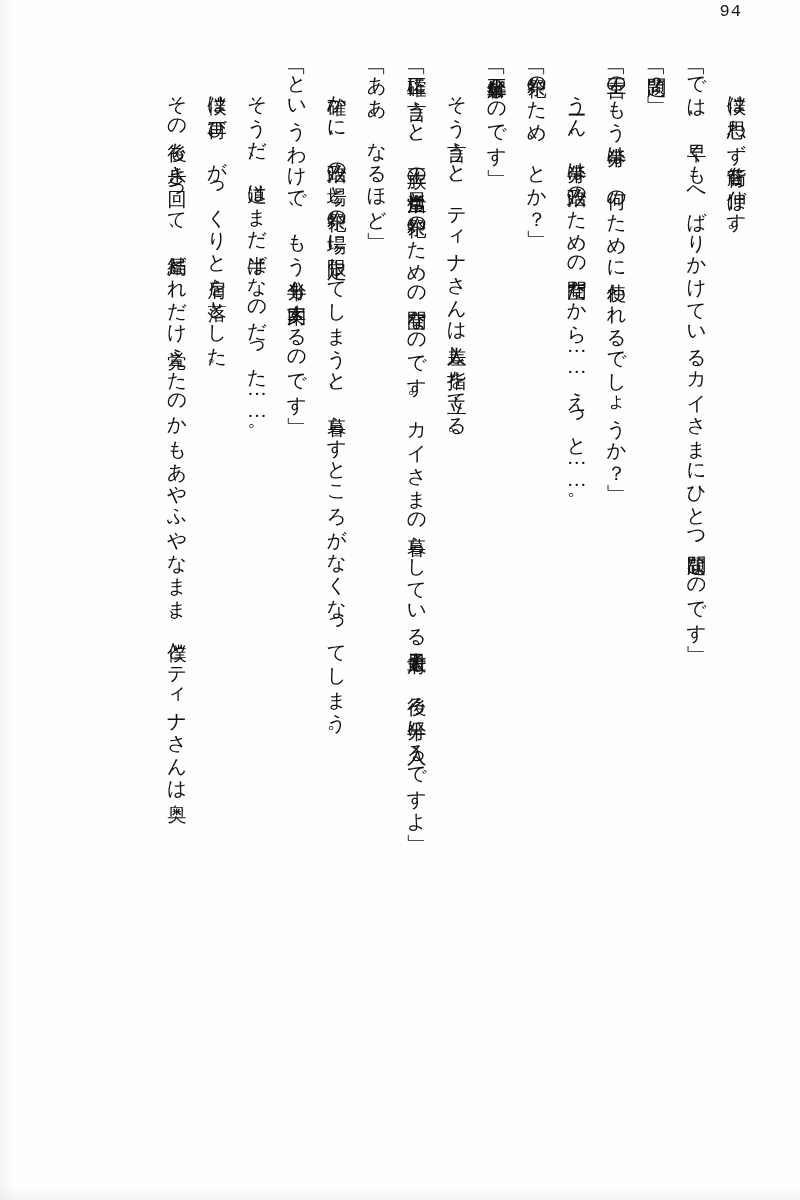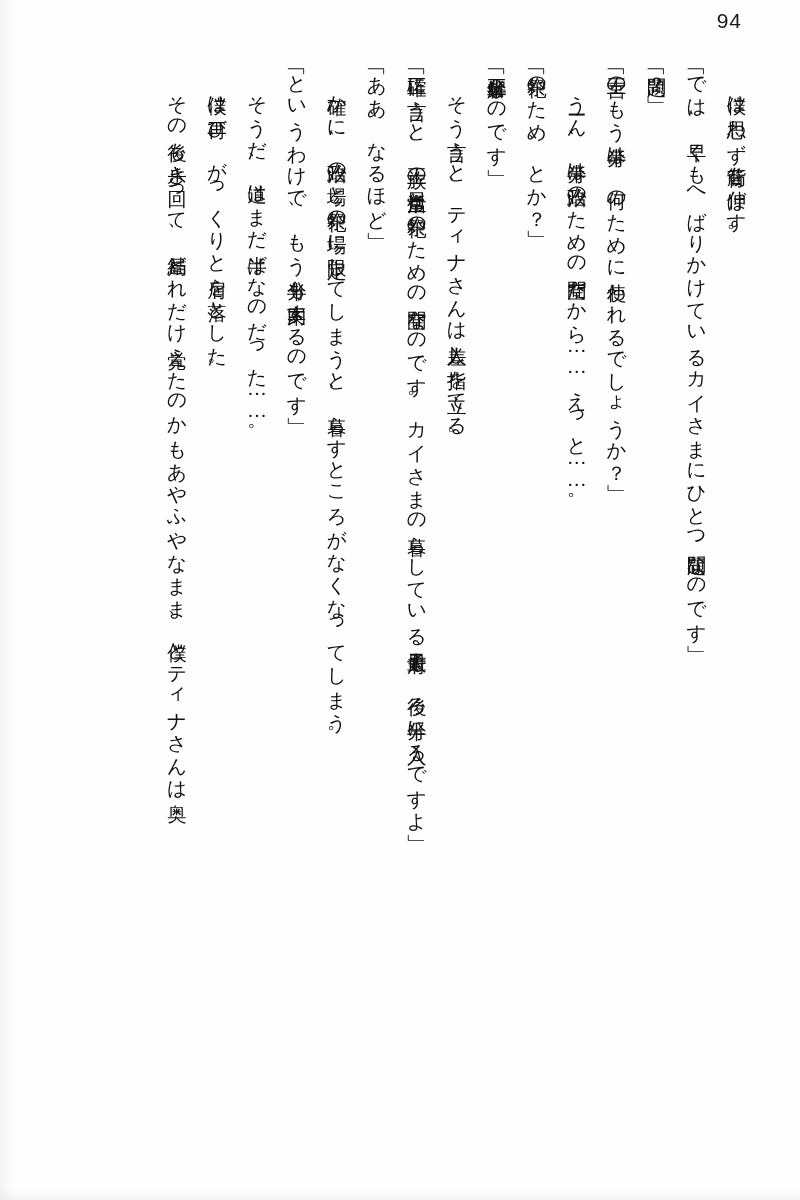--- a/index.html
+++ b/index.html
@@ -17,24 +17,24 @@
   }
   .page {
     position: relative;
     width: 800px;
     height: 1200px;
     box-sizing: border-box;
     background: #fefefe;
   }
   .page-number {
     position: absolute;
-    top: 9px;
+    top: 2px;
     right: 58px;
-    font-size: 21px;
-    font-family: Liberation Sans, sans-serif;
+    font-size: 17px;
+    font-family: Liberation Mono, monospace;
     letter-spacing: 1px;
     color: #1a1a1a;
   }
   .text-body {
     position: absolute;
     top: 62px;
     right: 44px;
     left: 40px;
     bottom: 30px;
     writing-mode: vertical-rl;

